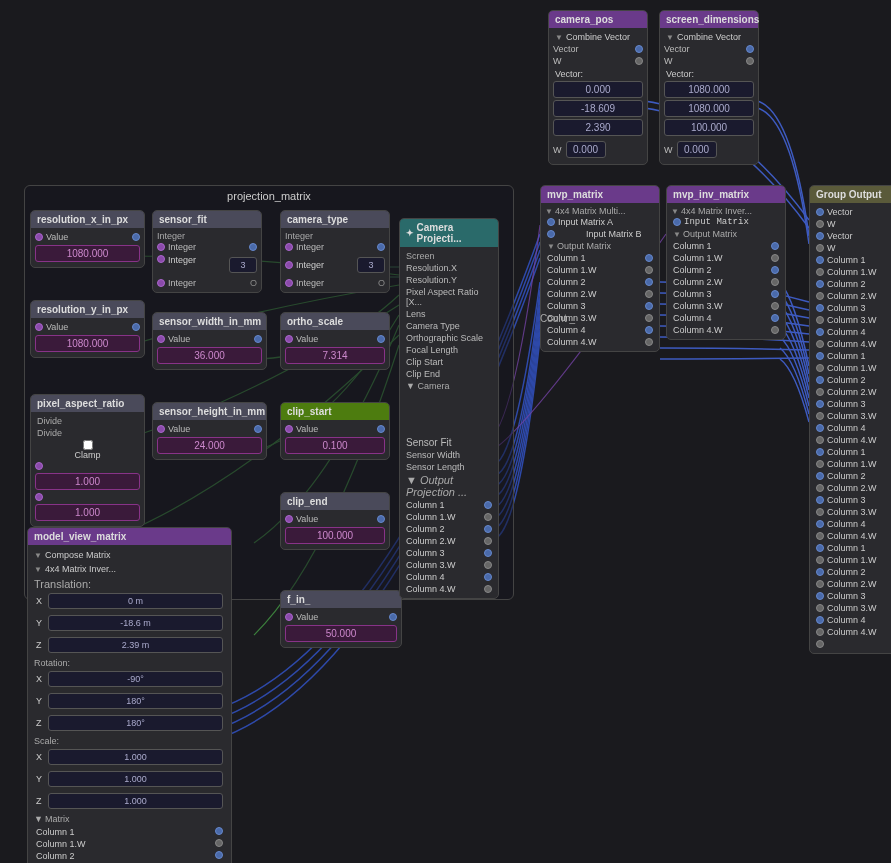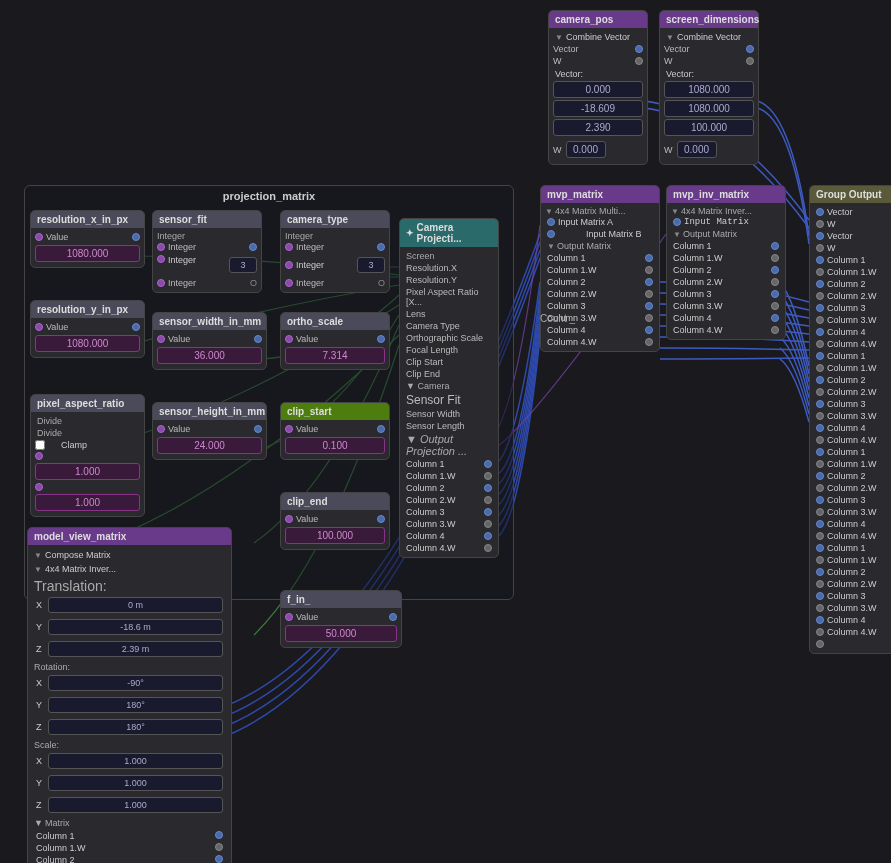--- a/index.html
+++ b/index.html
@@ -214,21 +214,21 @@
     <div class="value-field">100.000</div>
     <div class="socket-row">
       <span style="font-size:9px;">W</span>
       <div class="value-field" style="width:40px;margin-left:4px;">0.000</div>
     </div>
   </div>
 </div>
 
 <div style="position:absolute; left:24px; top:185px; width:490px; height:415px;
      background:rgba(20,20,30,0.5); border:1px solid #444; border-radius:6px;">
-  <div style="text-align:center; font-size:11px; color:#ccc; padding:4px; font-weight:bold;">projection_matrix</div>
+  <div style="text-align:center; font-size:11px; color:#ccc; padding:4px; font-weight:normal;">projection_matrix</div>
 </div>
 
 <div class="node" style="left:30px; top:210px; width:115px;">
   <div class="node-header" style="background:#4a4a5a;">
     <span>resolution_x_in_px</span>
   </div>
   <div class="node-body">
     <div class="socket-row">
       <span class="socket purple"></span>
       <span style="font-size:9px;flex:1;padding-left:3px;">Value</span>
@@ -328,21 +328,21 @@
   </div>
 </div>
 
 <div class="node" style="left:30px; top:394px; width:115px;">
   <div class="node-header" style="background:#4a4a5a;">
     <span>pixel_aspect_ratio</span>
   </div>
   <div class="node-body">
     <div style="font-size:9px;color:#aaa;padding:1px 2px;">Divide</div>
     <div style="font-size:9px;color:#aaa;padding:1px 2px;">Divide</div>
-    <div style="display:flex;align-items:center;gap:16px;padding:1px 0;">
+    <div style="display:flex;align-items:center;gap:0;padding:1px 0;flex-direction:column;">
       <input type="checkbox" style="width: 10px; height: 10px;">
       <span style="font-size:9px;">Clamp</span>
     </div>
     <div class="socket-row">
       <span class="socket purple"></span>
       <span style="font-size:9px;flex:1;padding-left:3px;"></span>
     </div>
     <div class="value-field pink">1.000</div>
     <div class="socket-row">
       <span class="socket purple"></span>
@@ -418,21 +418,21 @@
     <div style="font-size:9px;color:#bbb;padding:1px 2px;">Resolution.X</div>
     <div style="font-size:9px;color:#bbb;padding:1px 2px;">Resolution.Y</div>
     <div style="font-size:9px;color:#bbb;padding:1px 2px;">Pixel Aspect Ratio [X...</div>
     <div style="font-size:9px;color:#bbb;padding:1px 2px;">Lens</div>
     <div style="font-size:9px;color:#bbb;padding:1px 2px;">Camera Type</div>
     <div style="font-size:9px;color:#bbb;padding:1px 2px;">Orthographic Scale</div>
     <div style="font-size:9px;color:#bbb;padding:1px 2px;">Focal Length</div>
     <div style="font-size:9px;color:#bbb;padding:1px 2px;">Clip Start</div>
     <div style="font-size:9px;color:#bbb;padding:1px 2px;">Clip End</div>
     <div style="font-size:9px;color:#aaa;padding:1px 2px;">▼ Camera</div>
-    <div style="font-size:12px;color:#bbb;padding:1px 2px;">Sensor Fit</div>
+    <div style="font-size:10px;color:#bbb;padding:1px 2px;margin-top:44px;">Sensor Fit</div>
     <div style="font-size:9px;color:#bbb;padding:1px 2px;">Sensor Width</div>
     <div style="font-size:9px;color:#bbb;padding:1px 2px;">Sensor Length</div>
     <div style="font-size:11px;color:#aaa;padding:1px 2px;font-style:italic;">▼ Output Projection ...</div>
 
     <div style="display:flex;justify-content:space-between;align-items:center;font-size:9px;padding:1px 2px;">
       <span>Column 1</span>
       <span class="socket out blue"></span>
     </div>
     <div style="display:flex;justify-content:space-between;align-items:center;font-size:9px;padding:1px 2px;">
       <span>Column 1.W</span>
@@ -744,21 +744,21 @@
   <div class="node-body">
     <div style="display:flex;align-items:center;gap:3px;font-size:9px;padding:2px;">
       <span class="toggle-icon">▼</span>
       <span>Compose Matrix</span>
     </div>
     <div style="display:flex;align-items:center;gap:3px;font-size:9px;padding:2px;">
       <span class="toggle-icon">▼</span>
       <span>4x4 Matrix Inver...</span>
     </div>
 
-    <div style="font-size:14px;color:#aaa;padding:2px 2px 0;">Translation:</div>
+    <div style="font-size:11px;color:#aaa;padding:2px 2px 0;">Translation:</div>
     <div style="display:flex;gap:4px;padding:1px 4px;align-items:center;">
       <span style="font-size:9px;width:8px;">X</span>
       <div class="value-field" style="flex:1;font-size:9px;">0 m</div>
     </div>
     <div style="display:flex;gap:4px;padding:1px 4px;align-items:center;">
       <span style="font-size:9px;width:8px;">Y</span>
       <div class="value-field" style="flex:1;font-size:9px;">-18.6 m</div>
     </div>
     <div style="display:flex;gap:4px;padding:1px 4px;align-items:center;">
       <span style="font-size:9px;width:8px;">Z</span>

